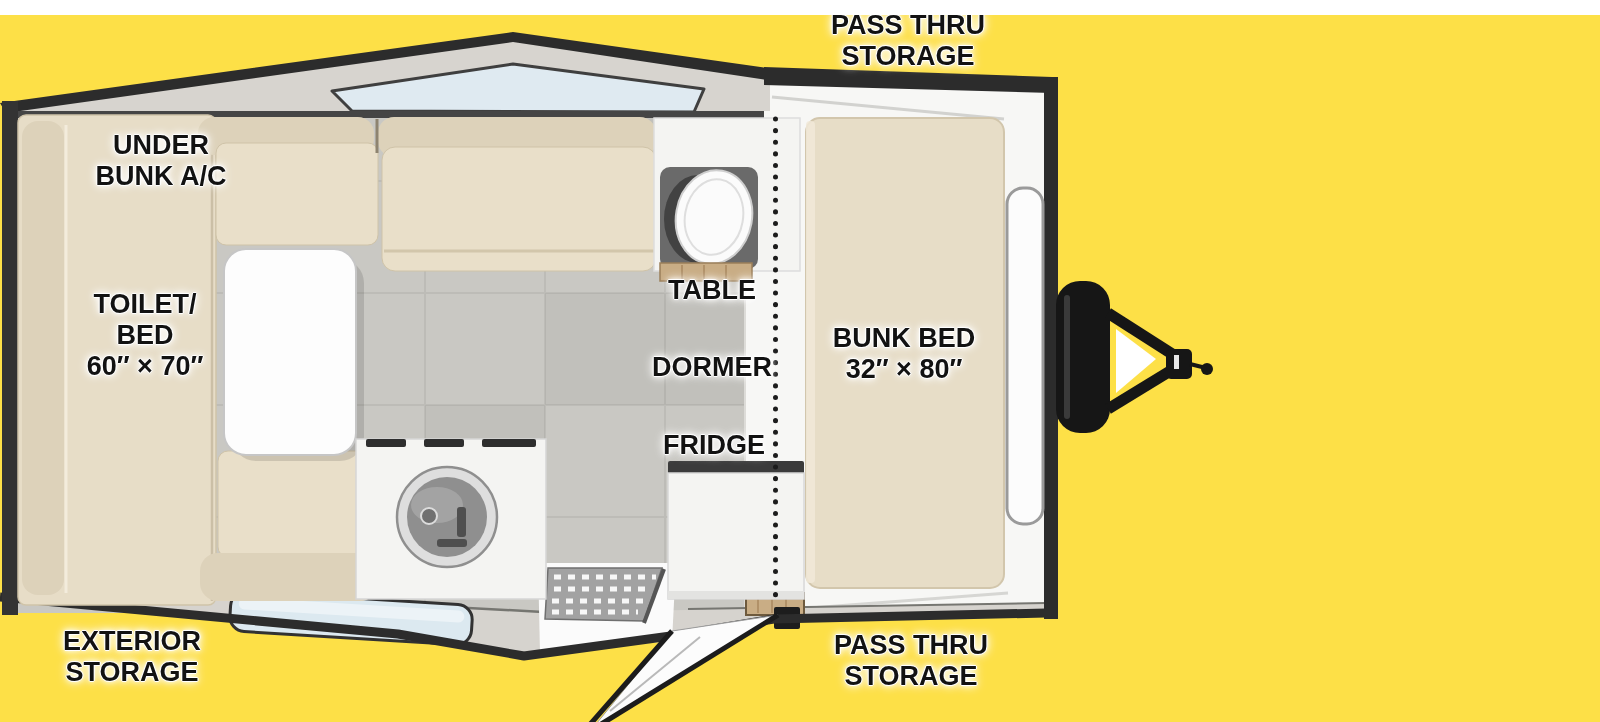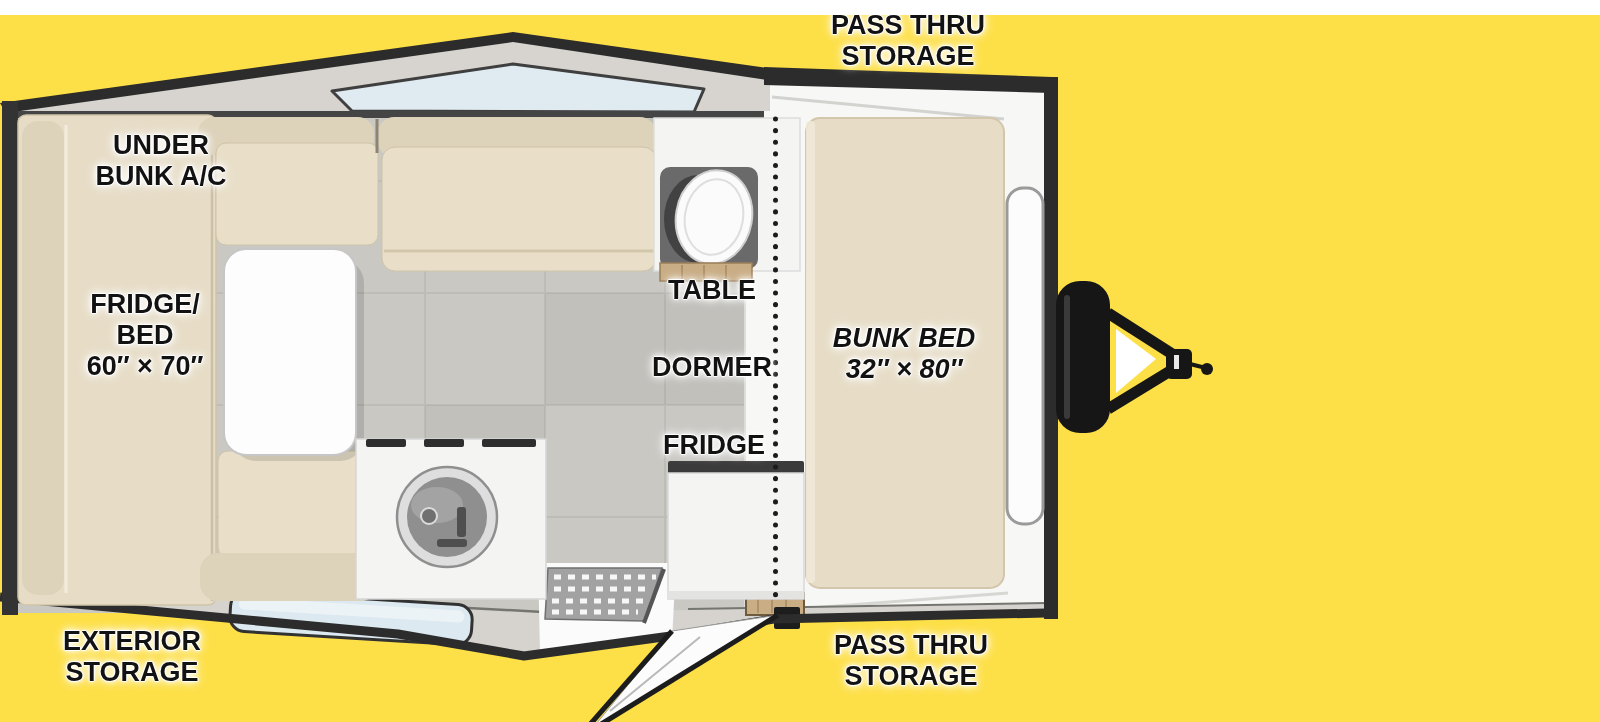--- a/index.html
+++ b/index.html
@@ -170,39 +170,39 @@
   <div>PASS THRU</div>
   <div>STORAGE</div>
 </div>
 
 <div class="lbl" style="left:161px;top:146px;">
   <div>UNDER</div>
   <div>BUNK A/C</div>
 </div>
 
 <div class="lbl" style="left:145px;top:320px;">
-  <div>FRIDGE/</div>
+  <div>TOILET/</div>
   <div>BED</div>
   <div>60″ × 70″</div>
 </div>
 
 
 <div class="lbl" style="left:712px;top:275px;">
   <div>TABLE</div>
 </div>
 
 <div class="lbl" style="left:712px;top:352px;">
   <div>DORMER</div>
 </div>
 
 <div class="lbl" style="left:714px;top:430px;">
   <div>FRIDGE</div>
 </div>
 
-<div class="lbl" style="left:904px;top:339px;font-style:italic;">
+<div class="lbl" style="left:904px;top:339px;">
   <div>BUNK BED</div>
   <div>32″ × 80″</div>
 </div>
 
 <div class="lbl" style="left:132px;top:642px;">
   <div>EXTERIOR</div>
   <div>STORAGE</div>
 </div>
 
 <div class="lbl" style="left:911px;top:646px;">

